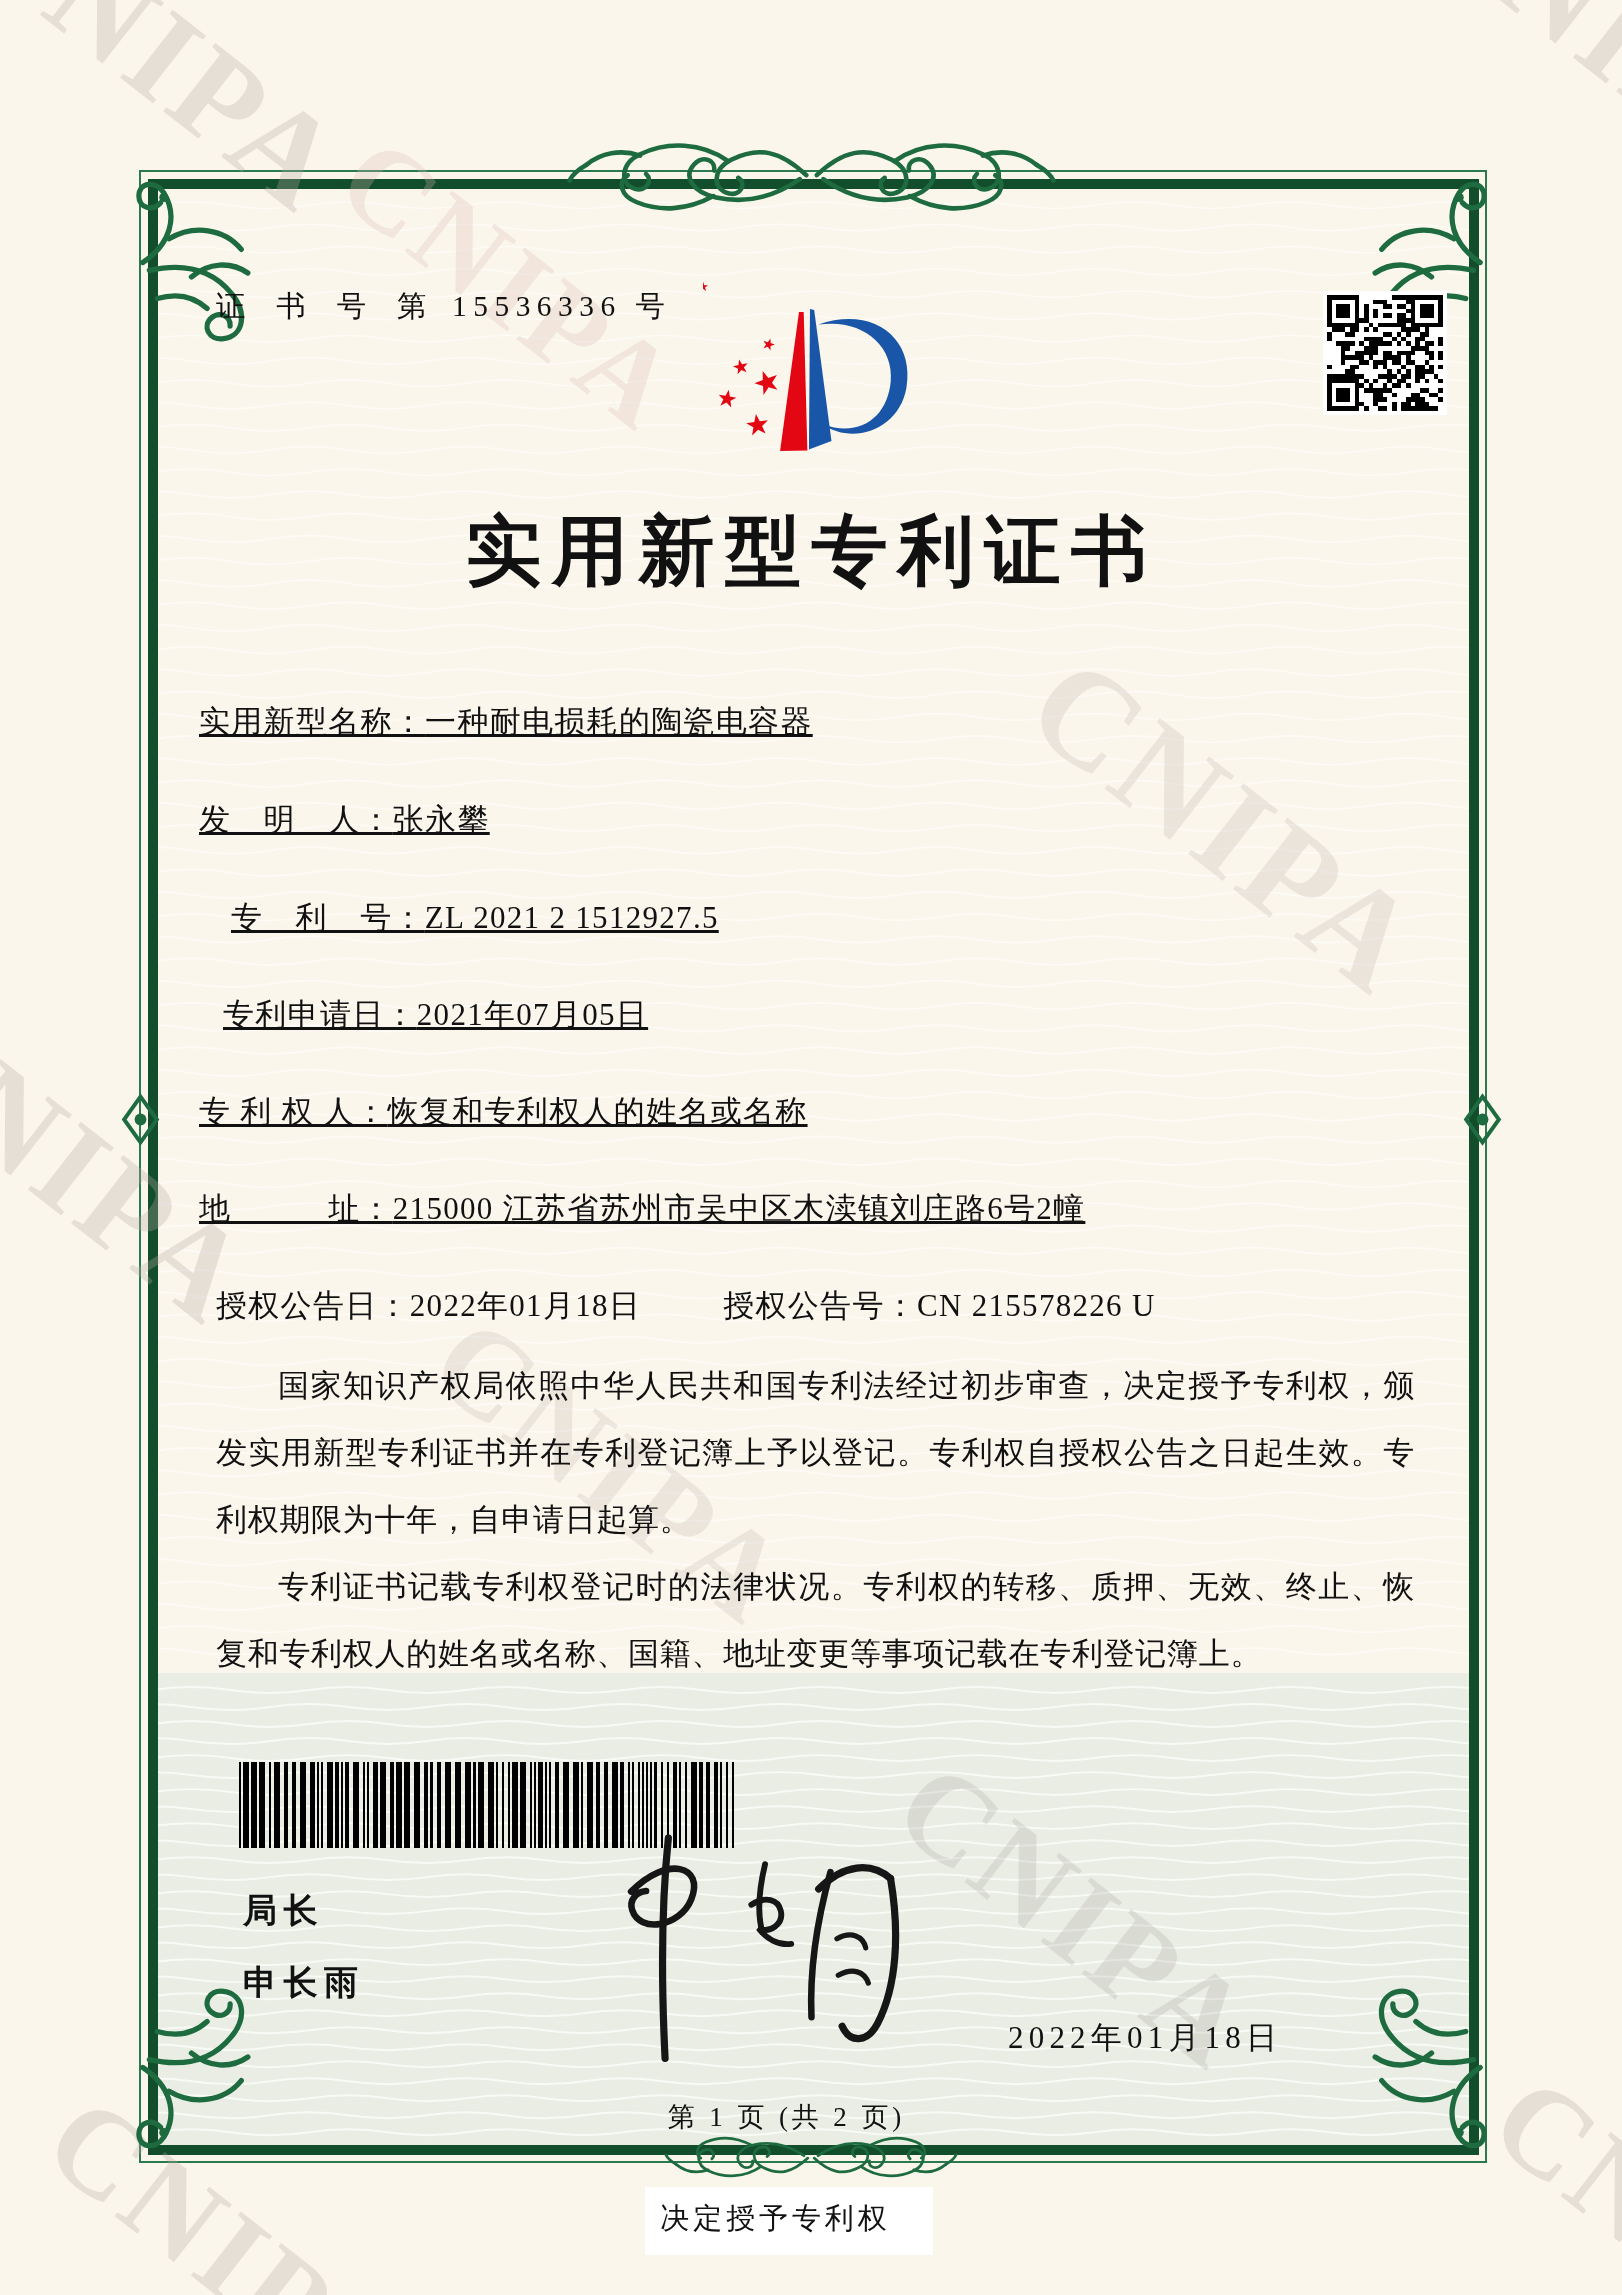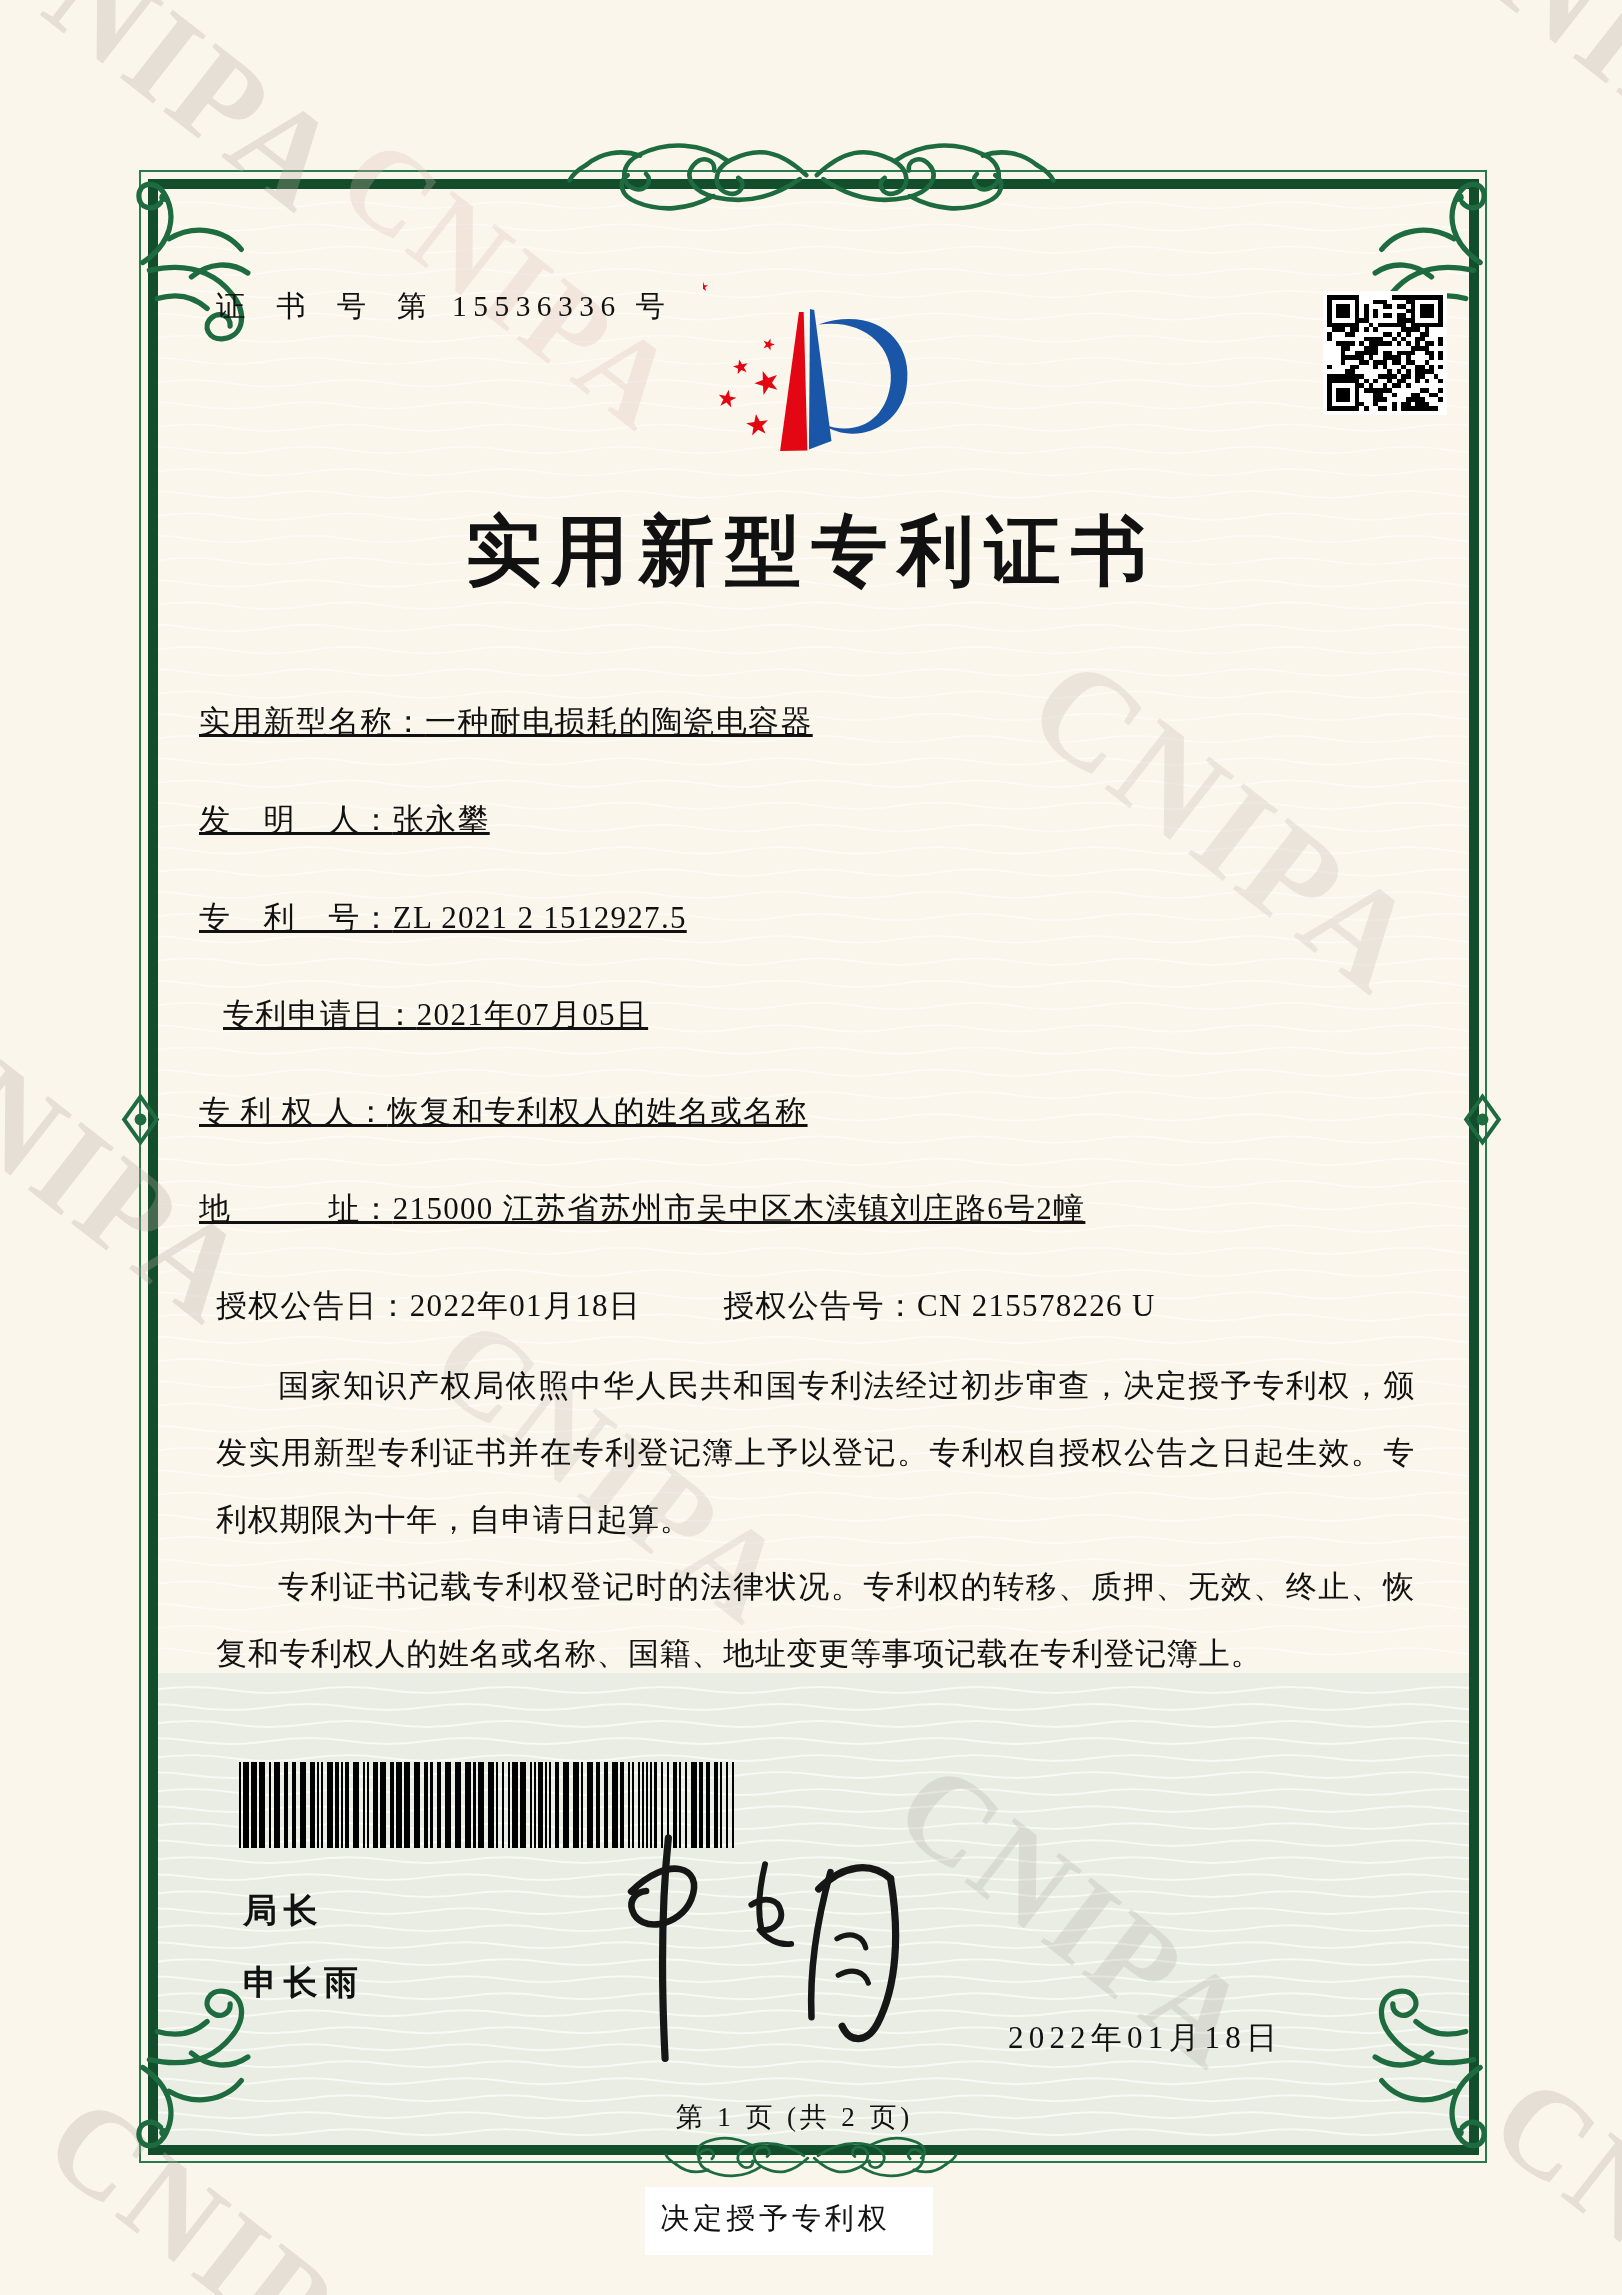--- a/index.html
+++ b/index.html
@@ -27,34 +27,34 @@
   
   .z3{z-index:3;}
   #certno{left:216px;top:287px;font-size:29.4px;letter-spacing:6.5px;}
   #certno .sp{letter-spacing:11.8px;}
   #logo{left:703px;top:272px;width:236px;height:229px;}
   #qr{left:1323px;top:291px;width:124px;height:124px;background:#fff;padding:3.9px;box-sizing:border-box;
       display:grid;grid-template-columns:repeat(25,1fr);grid-template-rows:repeat(25,1fr);}
   #qr div{background:#fff;} #qr div.on{background:#000;}
   #title{left:0;width:1623px;top:501px;text-align:center;font-size:76px;font-weight:700;letter-spacing:10.5px;}
   .row{left:199px;width:1243px;font-size:31px;letter-spacing:1.3px;white-space:nowrap;text-decoration:underline;}
-  .r0{top:701px;} .r1{top:799px;} .r2{top:897px;} .r3{top:994px;margin-left:24px;} .r4{top:1091px;} .r5{top:1188px;}
+  .r0{top:701px;} .r1{top:799px;} .r2{top:897px;margin-left:32px;} .r3{top:994px;margin-left:24px;} .r4{top:1091px;} .r5{top:1188px;}
   #grant{top:1285px;left:216px;width:1276px;font-size:31px;letter-spacing:1.3px;white-space:nowrap;}
   #grant .g2{margin-left:73px;}
   #body-text{left:216px;top:1352px;width:1199px;font-size:31px;line-height:67px;text-align:justify;letter-spacing:0.7px;}
   #body-text p{margin:0;text-indent:2em;}
   #barcode{left:239px;top:1762px;width:499px;height:86px;display:flex;align-items:stretch;}
   #barcode div{height:100%;}
   #director-title{left:243px;top:1888px;font-size:34px;font-weight:600;letter-spacing:6.5px;
       font-family:"Liberation Sans","DejaVu Sans",sans-serif;}
   #director-name{left:243px;top:1960px;font-size:34px;font-weight:600;letter-spacing:6.5px;
       font-family:"Liberation Sans","DejaVu Sans",sans-serif;}
   #sign-svg{left:569px;top:1826px;width:366px;height:262px;}
   #grant-date{left:1008px;top:2017px;font-size:31px;letter-spacing:5.2px;}
-  #page-num{left:16px;width:1557px;top:2099px;text-align:center;font-size:27px;letter-spacing:3.9px;}
+  #page-num{left:8px;width:1557px;top:2099px;text-align:center;font-size:27px;letter-spacing:3.9px;}
   #footer-box{left:645px;top:2187px;width:288px;height:68px;background:#ffffff;z-index:2;}
   #footer-note{left:0;width:1551px;top:2199px;text-align:center;font-size:29px;letter-spacing:3.9px;z-index:3;}
   svg.orn{position:absolute;z-index:2;overflow:visible;}
   #waves-all{left:152px;top:183px;width:1318px;height:1963px;z-index:1;position:absolute;}
 </style>
 </head>
 <body>
 
 <div id="page">
 

